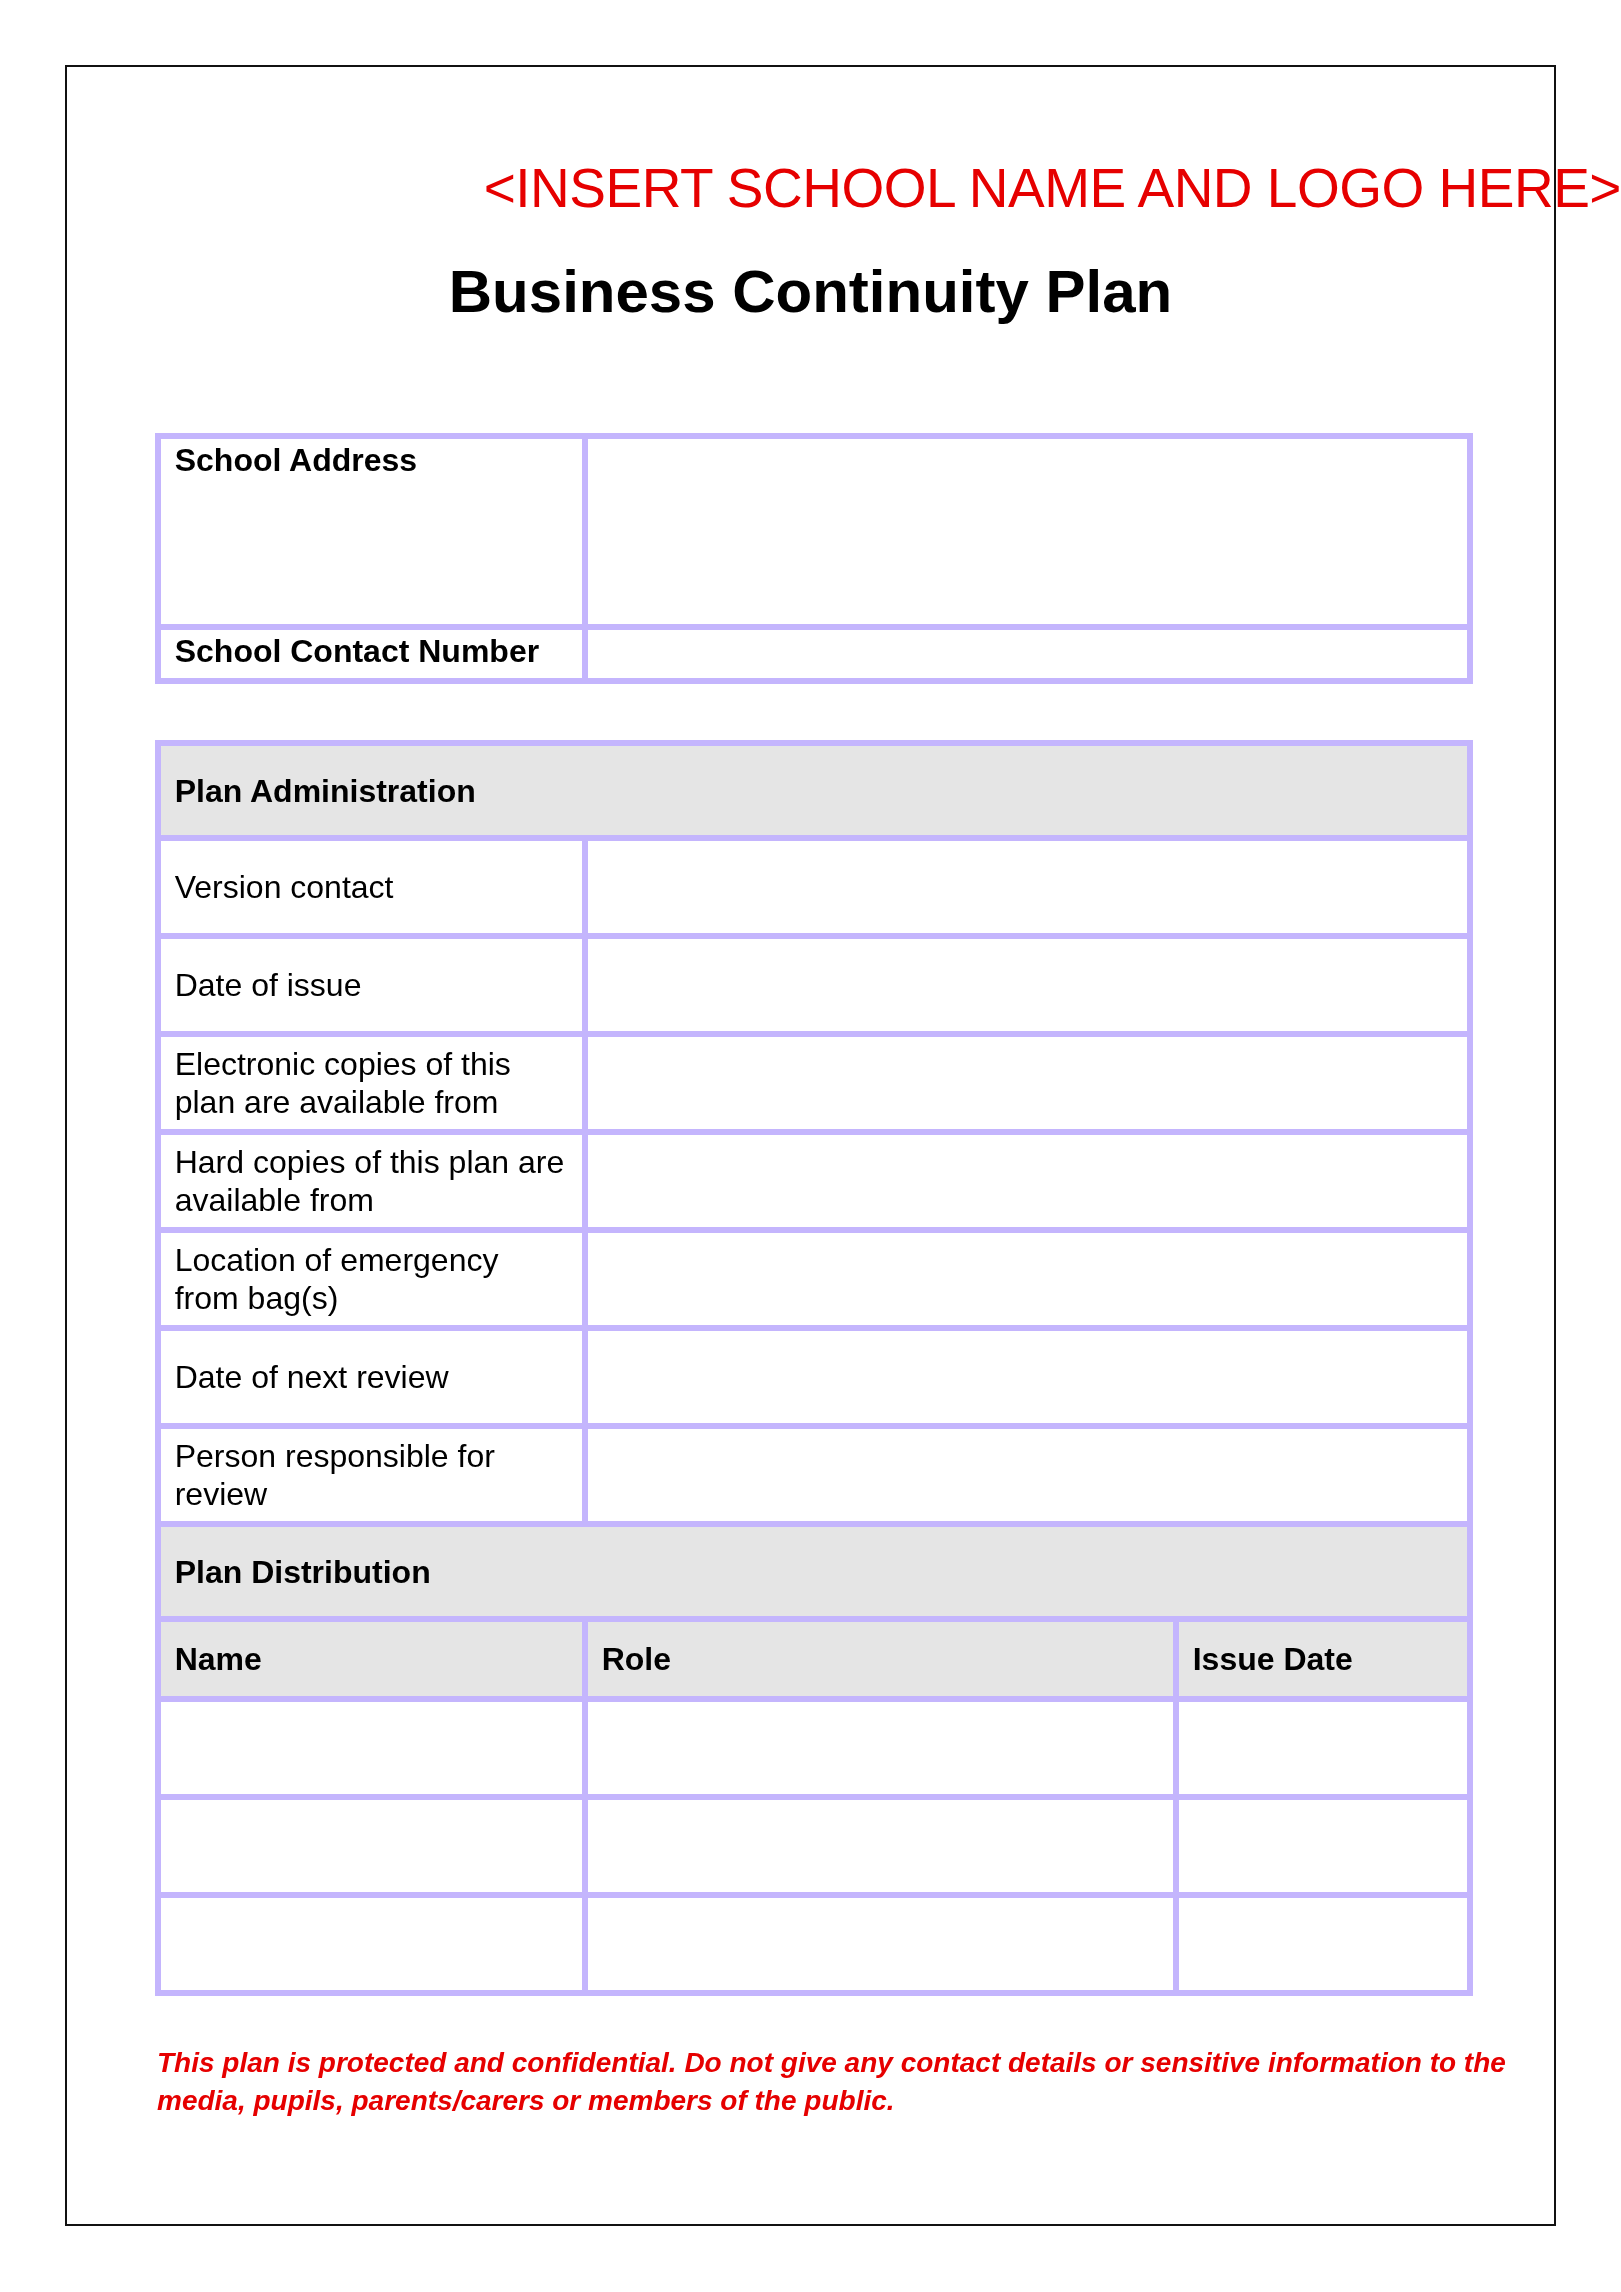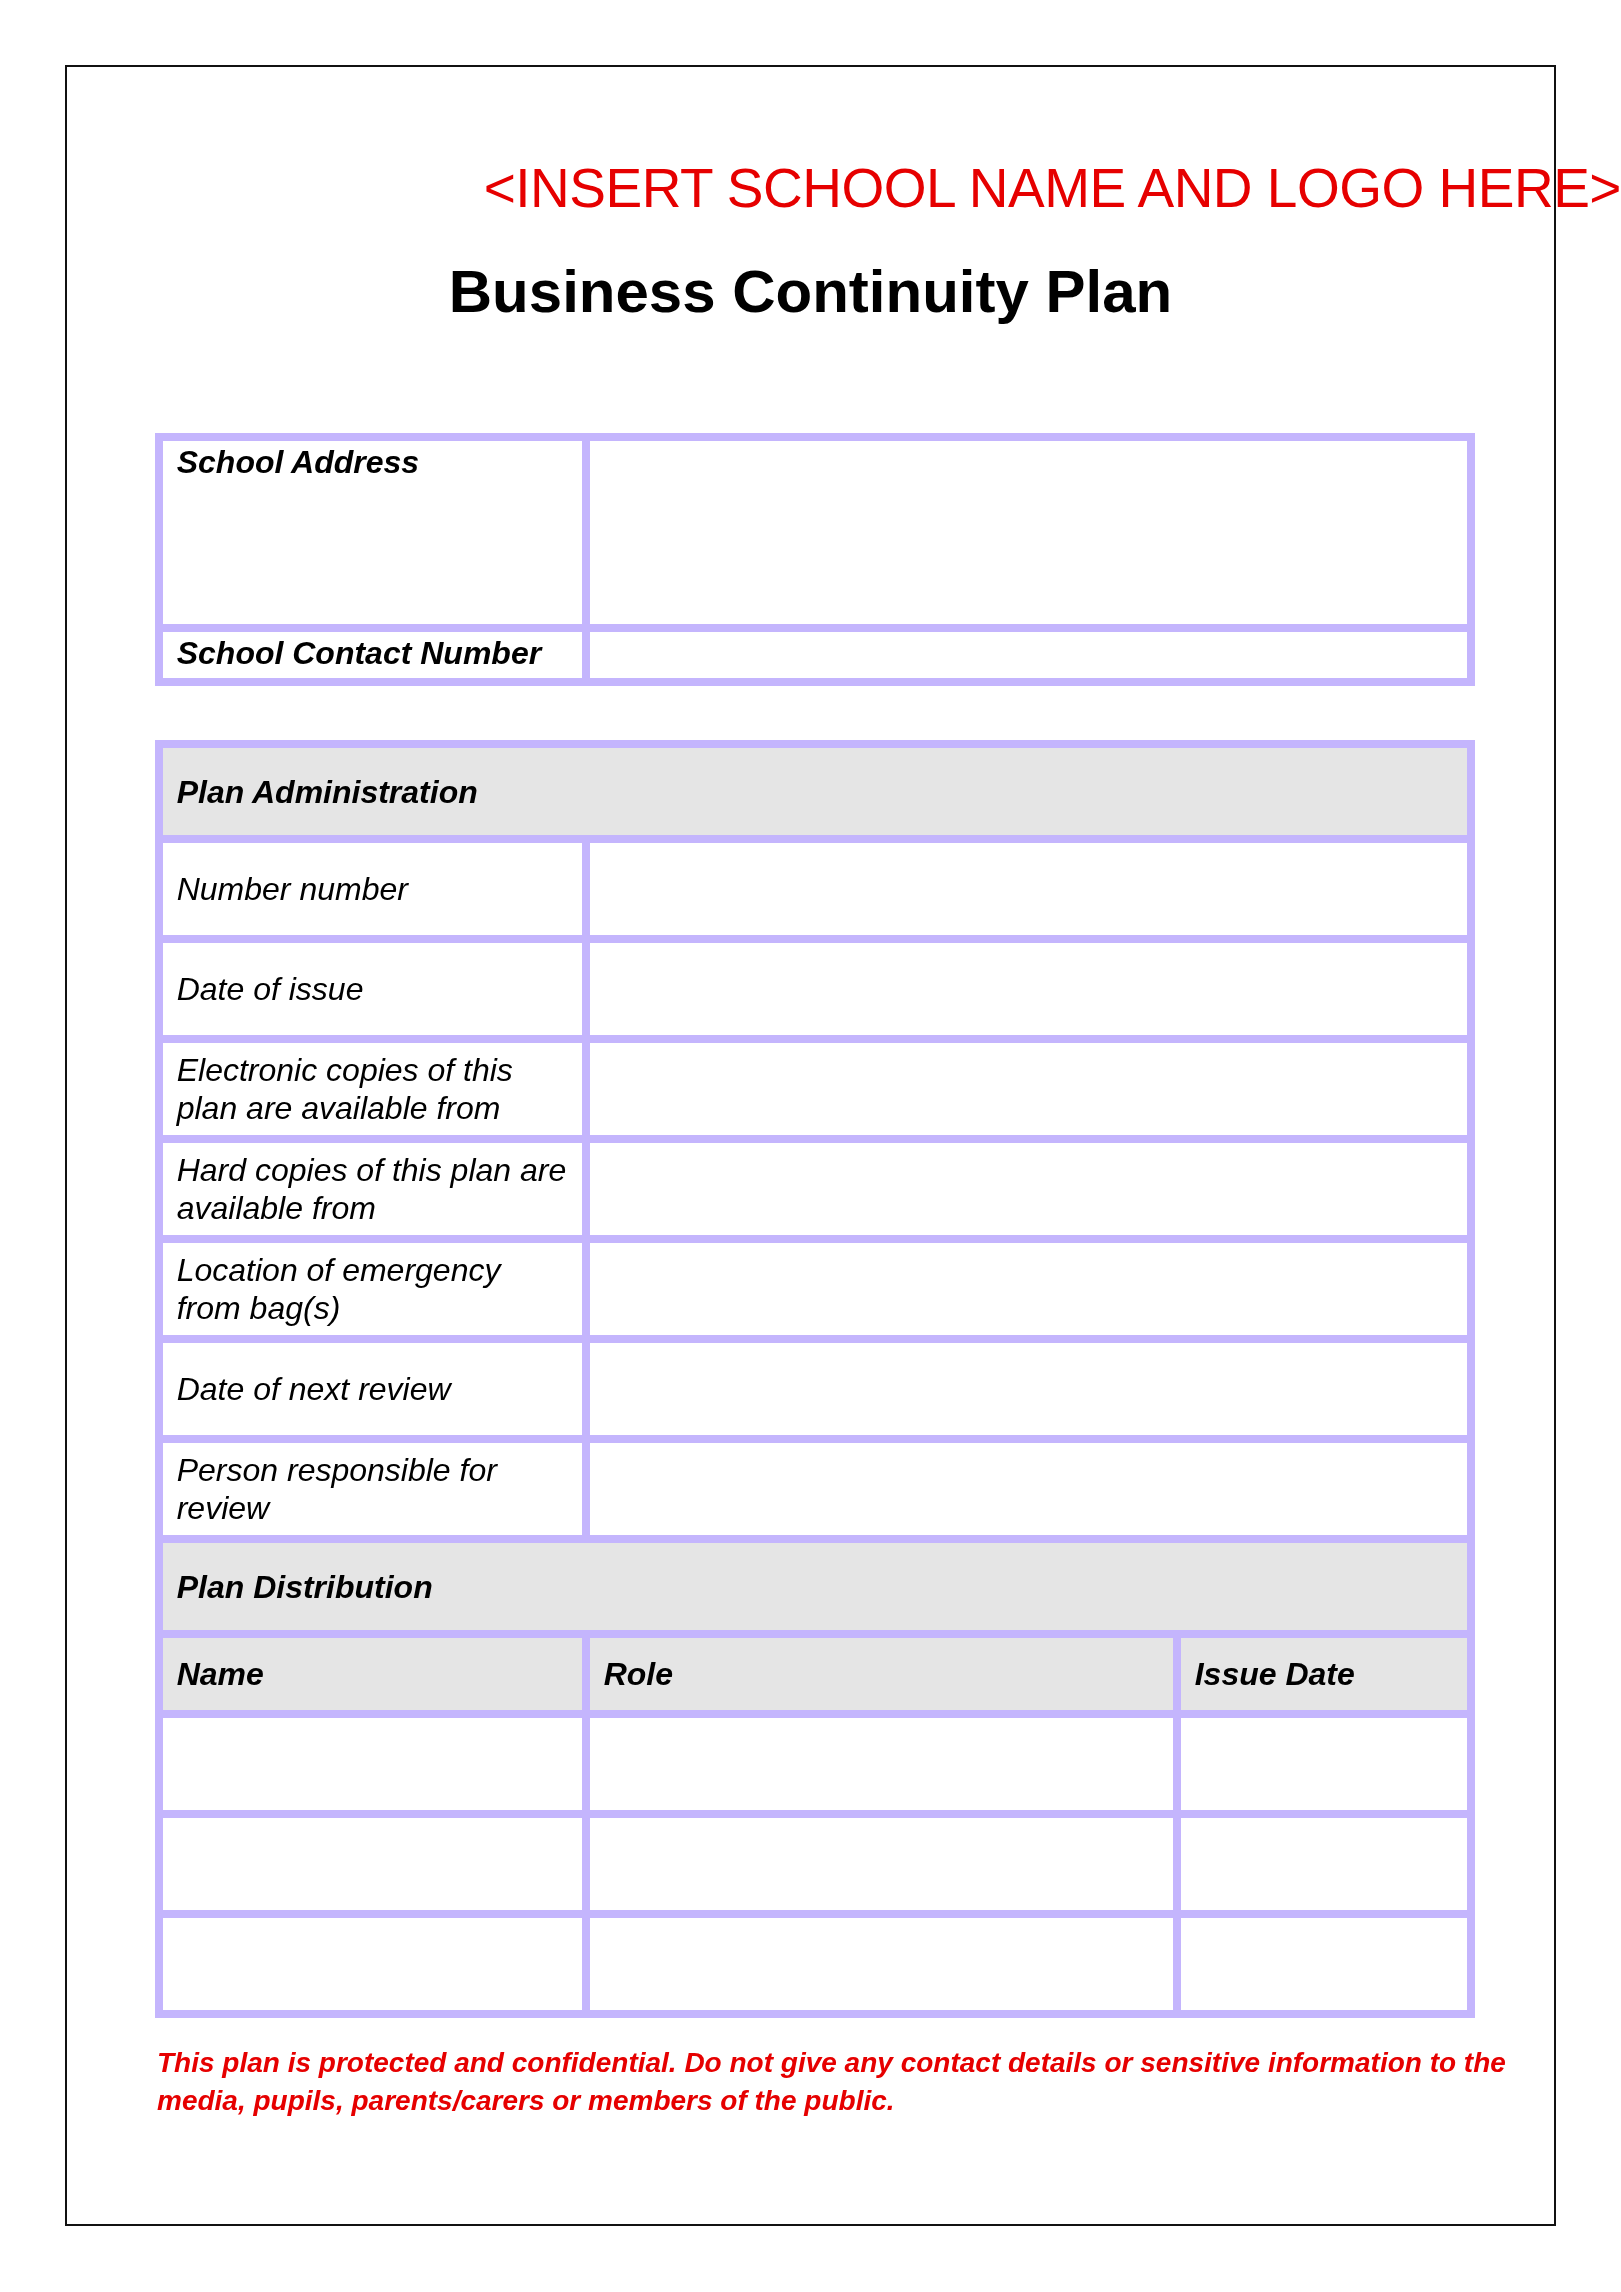--- a/index.html
+++ b/index.html
@@ -2,21 +2,21 @@
 <html><head>
 <meta charset="utf-8">
 <style>
   html, body { margin: 0; padding: 0; background: #ffffff; }
   body { width: 1621px; height: 2293px; position: relative; font-family: "Liberation Sans", sans-serif; color: #000; overflow: hidden; }
   .page-border { position: absolute; left: 65px; top: 65px; width: 1487px; height: 2157px; border: 2.9px solid #111; box-sizing: content-box; }
   .school-placeholder { position: absolute; left: 0; width: 1621px; top: 157px; text-align: right; color: #e60000; font-size: 55px; line-height: 63px; letter-spacing: -0.5px; }
   .doc-title { position: absolute; left: 0; width: 1621px; top: 257px; text-align: center; font-weight: bold; font-size: 60px; line-height: 70px; }
   .doc-title div { display: block; }
   table { border-collapse: collapse; position: absolute; table-layout: fixed; }
-  td { border: 8px solid #c4b5fd; vertical-align: top; padding: 0; font-size: 32px; line-height: 38px; font-style: italic; }
+  td { border: 6px solid #c4b5fd; vertical-align: top; padding: 0; font-size: 32px; line-height: 38px; }
   .lbl { padding: 0 13.7px; box-sizing: border-box; }
   .contact-table { left: 155px; top: 433px; width: 1312px; }
   .contact-table .lbl { font-weight: bold; padding-top: 2px; }
   .admin-table { left: 155px; top: 740px; width: 1312px; }
   .shade { background: #e5e5e5; font-weight: bold; vertical-align: middle; border-radius: 11px; }
   .admin-row td { height: 92px; vertical-align: middle; }
   .admin-row .lbl { font-size: 32px; line-height: 38px; }
   .dist-row td { height: 92px; }
   .notice { position: absolute; left: 157px; top: 2044px; width: 1353px; color: #e60000; font-weight: bold; font-style: italic; font-size: 28px; line-height: 38px; }
 </style>
@@ -52,21 +52,21 @@
   <colgroup>
       <col style="width:427px">
       <col style="width:591px">
       <col style="width:294px">
     </colgroup>
   <tbody>
       <tr style="height:95px">
     <td colspan="3" class="lbl shade">Plan Administration</td>
   </tr>
   <tr class="admin-row">
-    <td class="lbl">Number number</td>
+    <td class="lbl">Version contact</td>
     <td colspan="2"></td>
   </tr>
   <tr class="admin-row">
     <td class="lbl">Date of issue</td>
     <td colspan="2"></td>
   </tr>
   <tr class="admin-row">
     <td class="lbl">Electronic copies of this plan are available from</td>
     <td colspan="2"></td>
   </tr>

